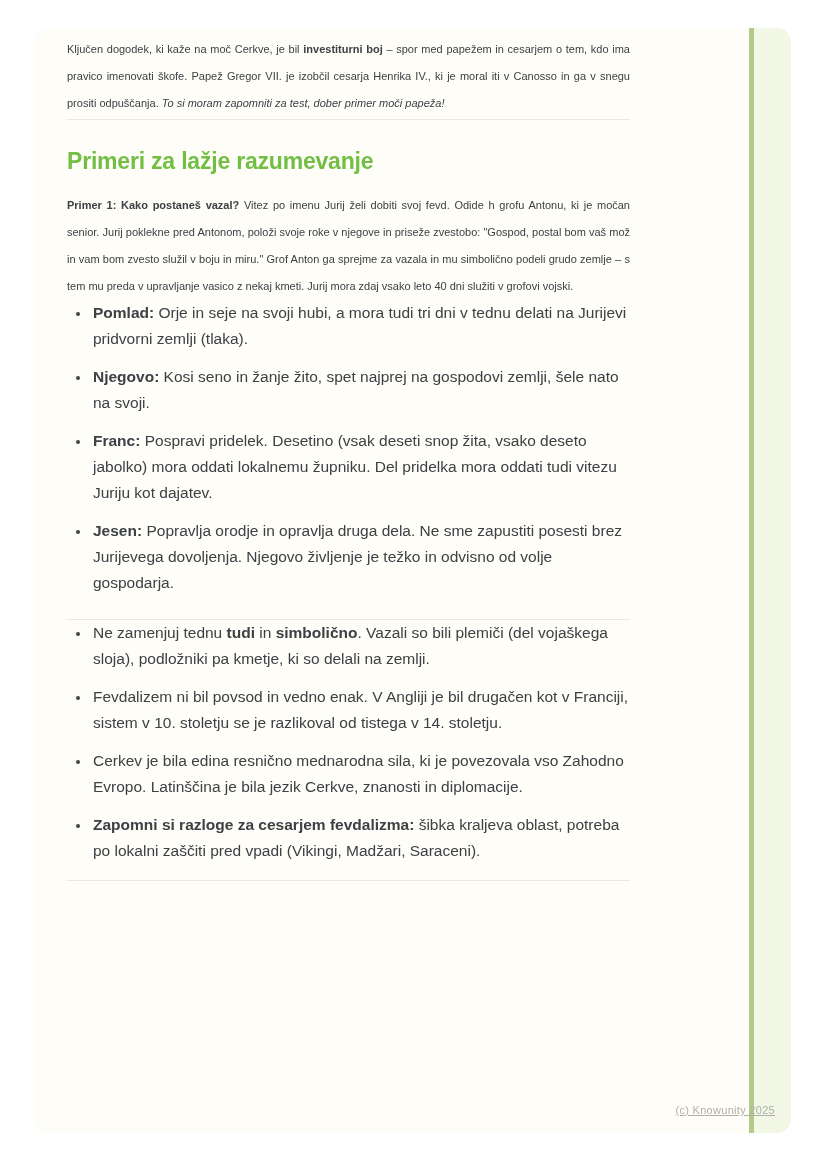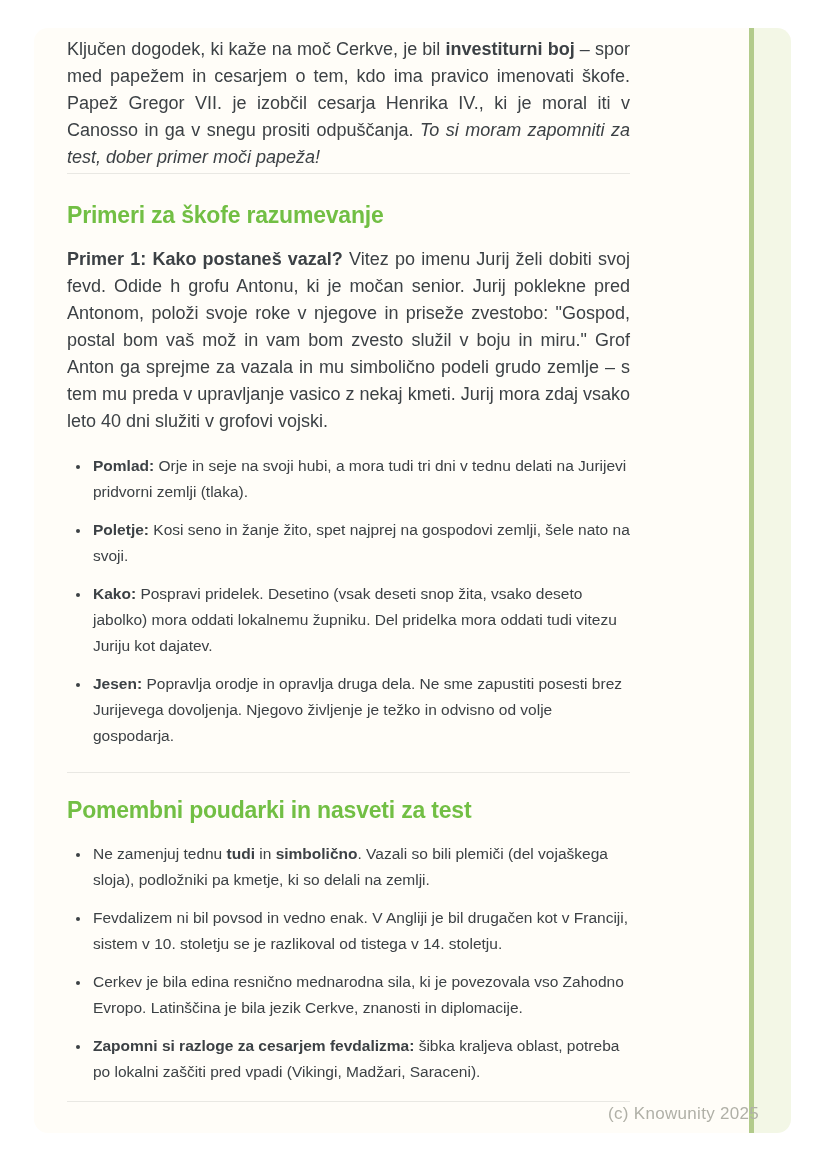--- a/index.html
+++ b/index.html
@@ -35,21 +35,21 @@
     border-left: 5px solid var(--strip-line, #b2cb8b);
   }
   .content {
     position: absolute;
     left: 33px;
     top: 0;
     width: 563px;
     padding-top: 8px;
   }
   .para {
-    font-size: 18px;
+    font-size: 11px;
     line-height: 27px;
     margin: 0;
     text-align: justify;
   }
   .para em { font-style: italic; }
   .para strong, .bullets strong { font-weight: bold; color: var(--text-color, #3c4145); }
   .intro { margin-bottom: 0; }
   .divider {
     border: none;
     border-top: 1px solid var(--divider, #e9e8e3);
@@ -61,21 +61,21 @@
   .divider-3 { margin-top: 0px; }
   .heading {
     font-size: 23px;
     line-height: 30px;
     font-weight: bold;
     color: var(--accent-green, #72bf44);
     margin: 26px 0 16px 0;
     letter-spacing: -0.2px;
   }
   .heading-2 { margin-top: 22px; }
-  .example-1 { margin-bottom: 18px; }
+  .example-1 { }
   .example-2 { margin-bottom: 20px; }
   .bullets {
     margin: 0;
     padding: 0 0 0 24px;
     font-size: 15.5px;
     line-height: 26px;
     list-style: disc outside;
   }
   .bullets li {
     margin-bottom: 12px;
@@ -84,54 +84,54 @@
   .bullets li:last-child { margin-bottom: 0; }
   .bullets li::marker {
     color: var(--text-color, #3c4145);
     font-size: 13px;
   }
   .seasons { margin-bottom: 0; }
   .tips { margin-bottom: 16px; }
   .watermark {
     position: absolute;
     top: 1076px;
-    right: 32px;
-    font-size: 17px;
+    right: 16px;
+    font-size: 11px;
     color: var(--watermark-color, #b0b0a7);
     letter-spacing: 0.3px;
     z-index: 2;
+    text-decoration: underline;
   }
 </style>
 </head>
 <body>
 
 <div class="card">
   <div class="side-strip"></div>
 
   <div class="content">
 
     <p class="para intro"><span>Ključen dogodek, ki kaže na moč Cerkve, je bil </span><strong>investiturni boj</strong><span> – spor med papežem in cesarjem o tem, kdo ima pravico imenovati škofe. Papež Gregor VII. je izobčil cesarja Henrika IV., ki je moral iti v Canosso in ga v snegu prositi odpuščanja. </span><em>To si moram zapomniti za test, dober primer moči papeža!</em></p>
 
     <hr class="divider divider-1">
 
-    <h2 class="heading">Primeri za škofe razumevanje</h2>
+    <h2 class="heading">Primeri za lažje razumevanje</h2>
 
     <p class="para example-1"><strong>Primer 1: Kako postaneš vazal?</strong><span> Vitez po imenu Jurij želi dobiti svoj fevd. Odide h grofu Antonu, ki je močan senior. Jurij poklekne pred Antonom, položi svoje roke v njegove in priseže zvestobo: "Gospod, postal bom vaš mož in vam bom zvesto služil v boju in miru." Grof Anton ga sprejme za vazala in mu simbolično podeli grudo zemlje – s tem mu preda v upravljanje vasico z nekaj kmeti. Jurij mora zdaj vsako leto 40 dni služiti v grofovi vojski.</span></p>
 
 
     <ul class="bullets seasons">
       <li><strong>Pomlad:</strong><span> Orje in seje na svoji hubi, a mora tudi tri dni v tednu delati na Jurijevi pridvorni zemlji (tlaka).</span></li>
-      <li><strong>Poletje:</strong><span> Kosi seno in žanje žito, spet najprej na gospodovi zemlji, šele nato na svoji.</span></li>
-      <li><strong>Kako:</strong><span> Pospravi pridelek. Desetino (vsak deseti snop žita, vsako deseto jabolko) mora oddati lokalnemu župniku. Del pridelka mora oddati tudi vitezu Juriju kot dajatev.</span></li>
+      <li><strong>Njegovo:</strong><span> Kosi seno in žanje žito, spet najprej na gospodovi zemlji, šele nato na svoji.</span></li>
+      <li><strong>Franc:</strong><span> Pospravi pridelek. Desetino (vsak deseti snop žita, vsako deseto jabolko) mora oddati lokalnemu župniku. Del pridelka mora oddati tudi vitezu Juriju kot dajatev.</span></li>
       <li><strong>Jesen:</strong><span> Popravlja orodje in opravlja druga dela. Ne sme zapustiti posesti brez Jurijevega dovoljenja. Njegovo življenje je težko in odvisno od volje gospodarja.</span></li>
     </ul>
 
     <hr class="divider divider-2">
 
-    <h2 class="heading heading-2">Pomembni poudarki in nasveti za test</h2>
 
     <ul class="bullets tips">
       <li><span>Ne zamenjuj tednu </span><strong>tudi</strong><span> in </span><strong>simbolično</strong><span>. Vazali so bili plemiči (del vojaškega sloja), podložniki pa kmetje, ki so delali na zemlji.</span></li>
       <li><span>Fevdalizem ni bil povsod in vedno enak. V Angliji je bil drugačen kot v Franciji, sistem v 10. stoletju se je razlikoval od tistega v 14. stoletju.</span></li>
       <li><span>Cerkev je bila edina resnično mednarodna sila, ki je povezovala vso Zahodno Evropo. Latinščina je bila jezik Cerkve, znanosti in diplomacije.</span></li>
       <li><strong>Zapomni si razloge za cesarjem fevdalizma:</strong><span> šibka kraljeva oblast, potreba po lokalni zaščiti pred vpadi (Vikingi, Madžari, Saraceni).</span></li>
     </ul>
 
     <hr class="divider divider-3">
 

